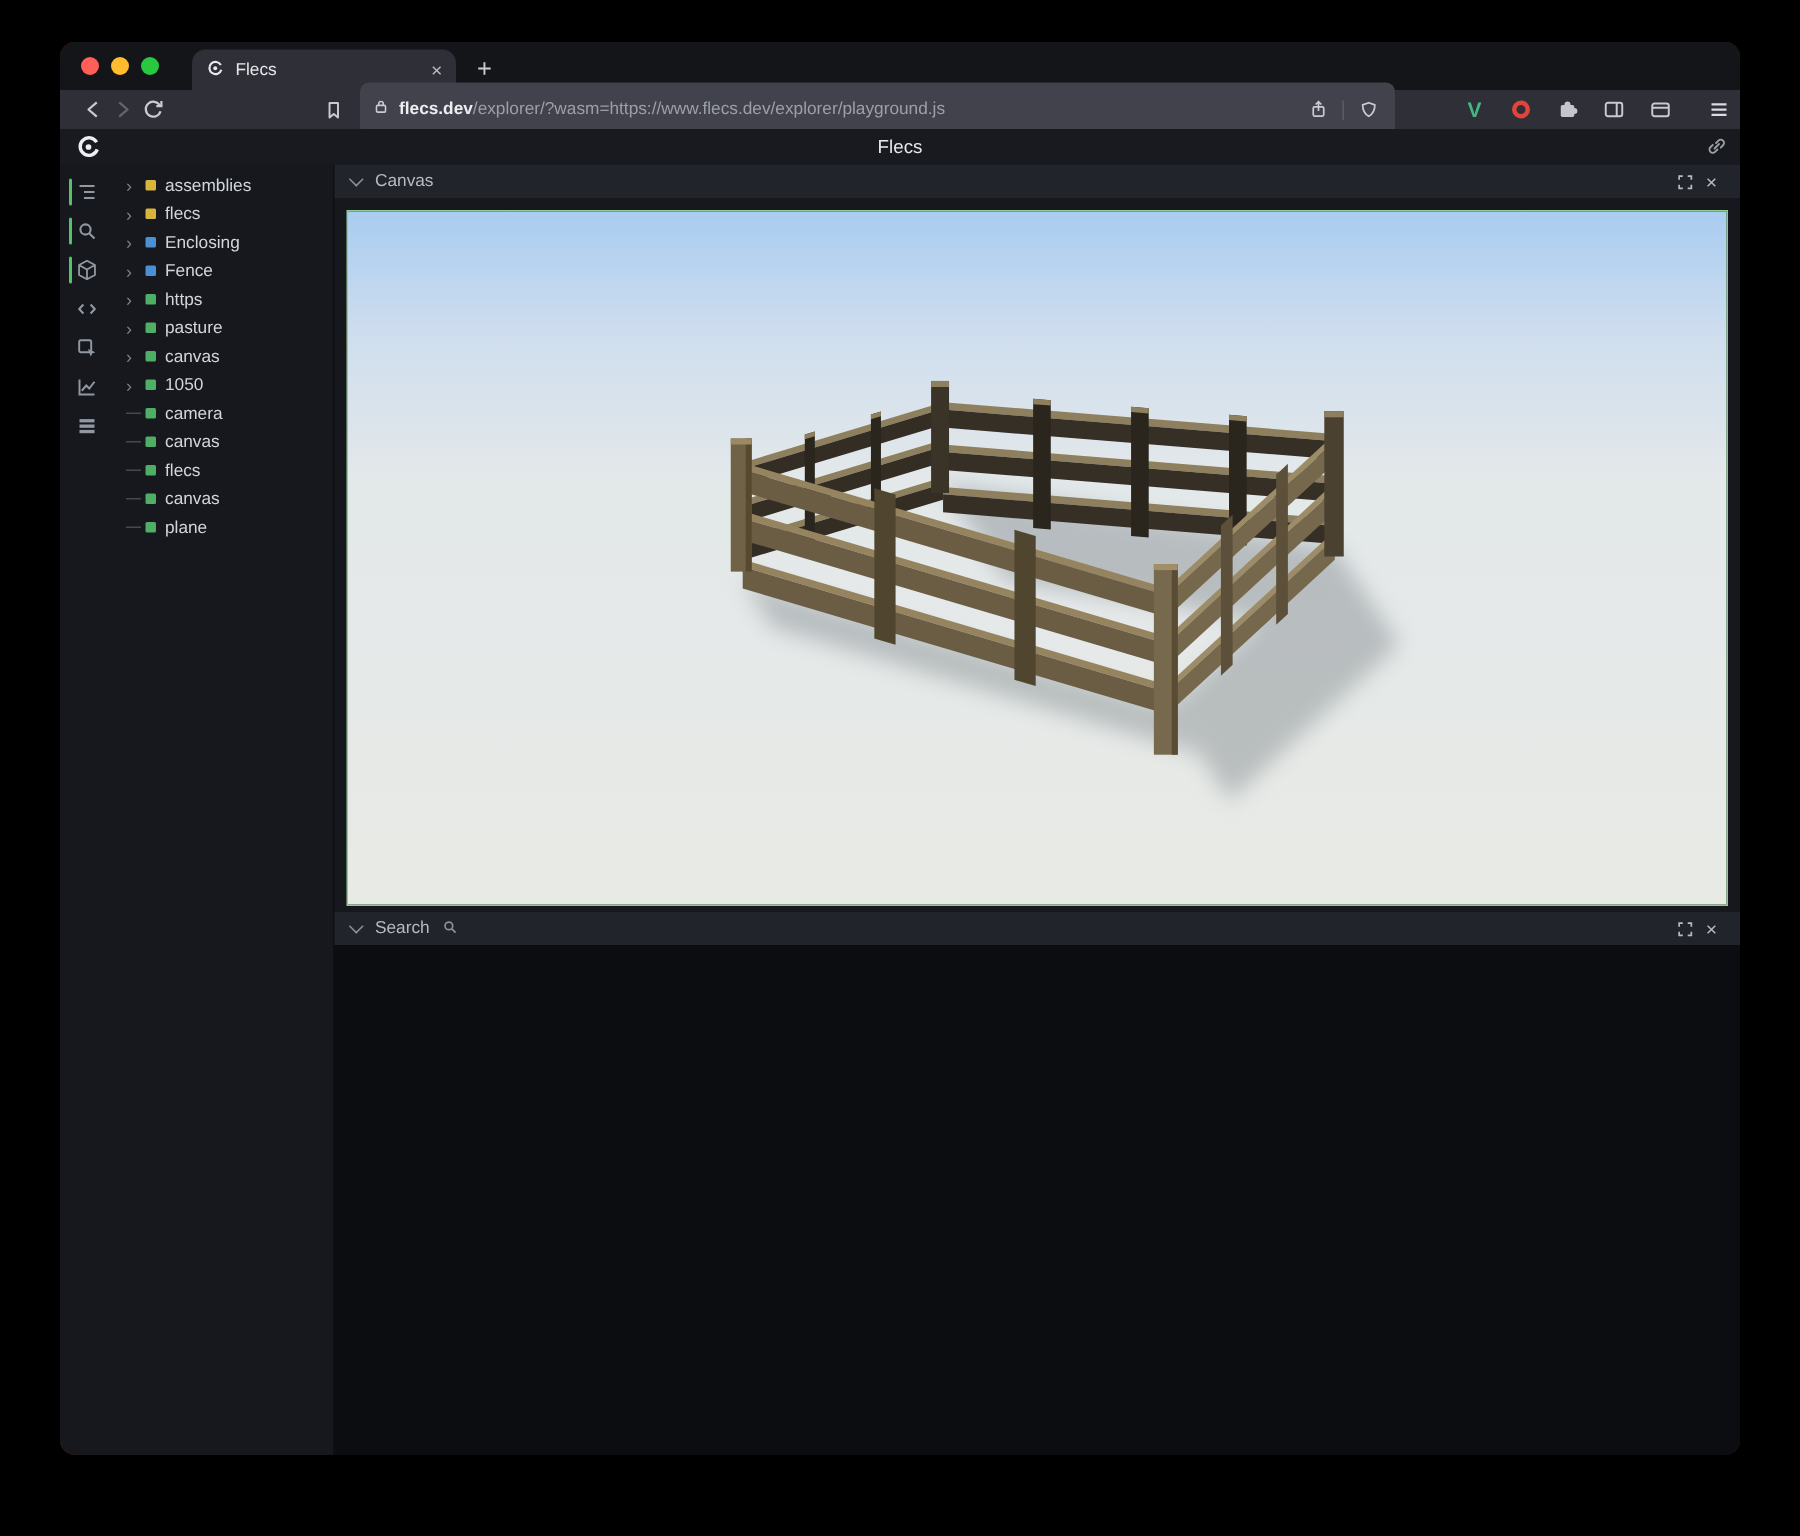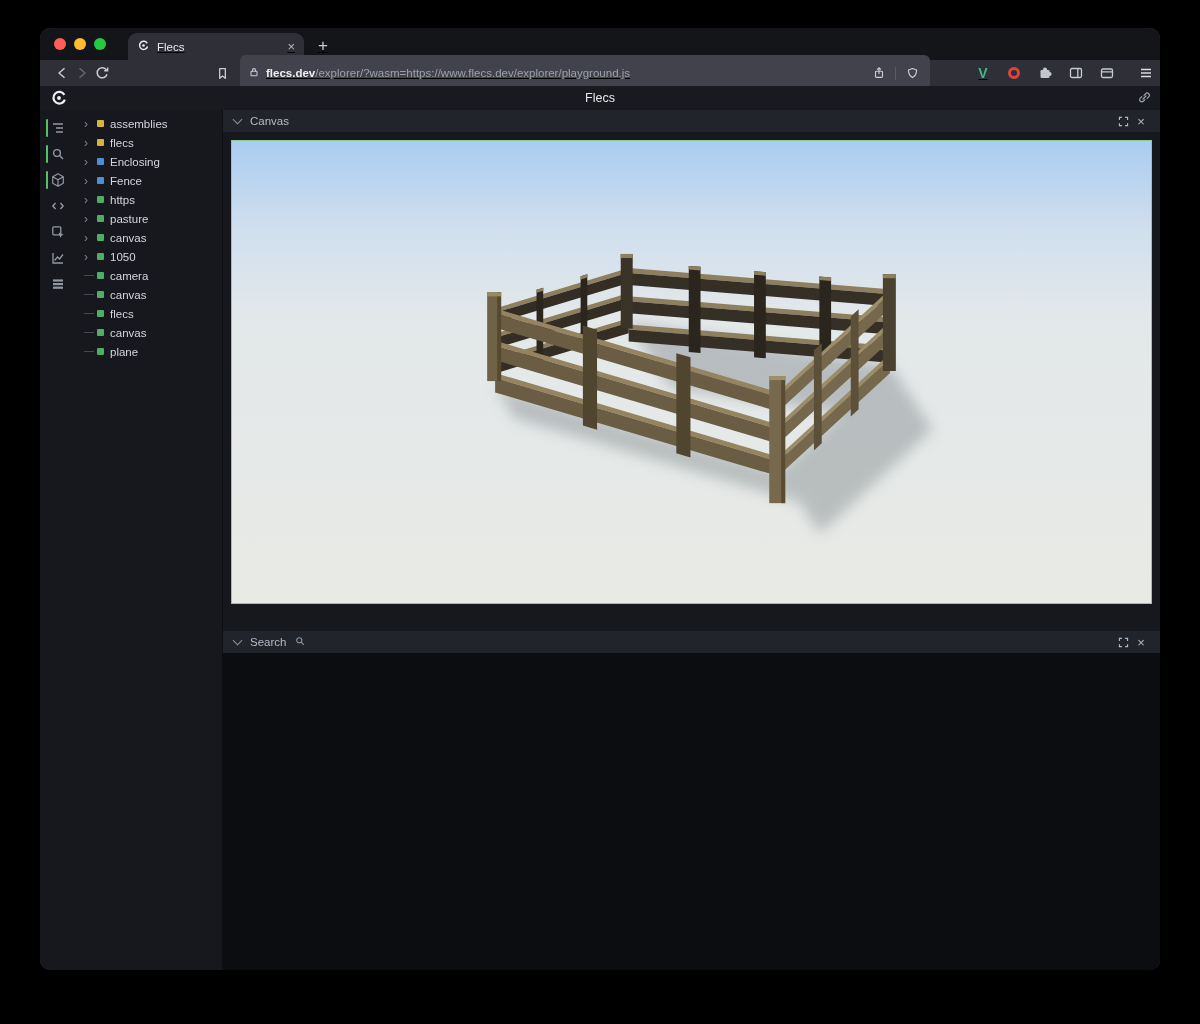--- a/index.html
+++ b/index.html
@@ -1,21 +1,21 @@
 <!DOCTYPE html>
 <html style="--accent: #54c26a; --canvas-border: #90cb92;"><head>
 <meta charset="utf-8">
 <style>
   :root{
     --accent:#54c26a;
     --canvas-border:#90cb92;
   }
   *{margin:0;padding:0;box-sizing:border-box;}
   html,body{width:1200px;height:1024px;background:#000;font-family:"Liberation Sans",sans-serif;overflow:hidden;}
-  .window{position:absolute;left:40px;top:28px;width:1120px;height:942px;border-radius:10px;overflow:hidden;background:#7f1d1d;box-shadow:0 24px 70px rgba(0,0,0,.7);text-decoration:underline;}
+  .window{position:absolute;left:40px;top:28px;width:1120px;height:942px;border-radius:10px;overflow:hidden;background:#7f1d1d;box-shadow:0 24px 70px rgba(0,0,0,.7);}
 
   
   .tab-strip{height:32px;background:#141519;display:flex;align-items:flex-end;padding-left:14px;}
   .traffic{display:flex;gap:8px;margin-bottom:10px;margin-right:22px;}
   .light{width:12px;height:12px;border-radius:50%;background:#555;}
   .tab{width:176px;height:27px;background:#2e2f37;border-radius:9px 9px 0 0;display:flex;align-items:center;padding:0 9px;gap:7px;color:#e7e8ec;font-size:11.5px;}
   .tab-title{flex:1;}
   .tab-close{color:#b9bcc3;font-size:13px;cursor:default;}
   .new-tab{color:#c8ccd2;font-size:17px;margin:0 0 6px 14px;line-height:1;}
 
@@ -59,21 +59,21 @@
   
   .main{flex:1;display:flex;flex-direction:column;min-width:0;border-left:1px solid #0d0e12;}
   .panel-header{height:22px;background:#22242b;display:flex;align-items:center;padding:0 10px;color:#b6bac2;font-size:11.5px;flex:none;}
   .chev{width:7px;height:7px;border-right:1.5px solid #8b9099;border-bottom:1.5px solid #8b9099;transform:rotate(45deg);margin:-3px 9px 0 1px;flex:none;}
   .ph-title{margin-right:6px;}
   .ph-spacer{flex:1;}
   .ph-btn{display:flex;align-items:center;justify-content:center;width:18px;height:18px;color:#b6bac2;font-size:13px;}
   .canvas-wrap{padding:8px 8px 0 8px;flex:none;}
   .canvas3d{height:464px;border:1px solid var(--canvas-border);background:linear-gradient(180deg,#a9ccf0 0%,#cfdeee 18%,#e3e8ea 38%,#e8eae5 100%);position:relative;}
   .canvas3d svg{position:absolute;inset:0;width:100%;height:100%;}
-  .search-header{margin-top:27px;}
+  .search-header{margin-top:4px;}
   .search-content{flex:1;background:#0c0d11;}
   .mag{margin-left:2px;}
 </style>
 </head>
 <body>
 
 <div class="window">
 
   <div class="tab-strip">
     <div class="traffic">

